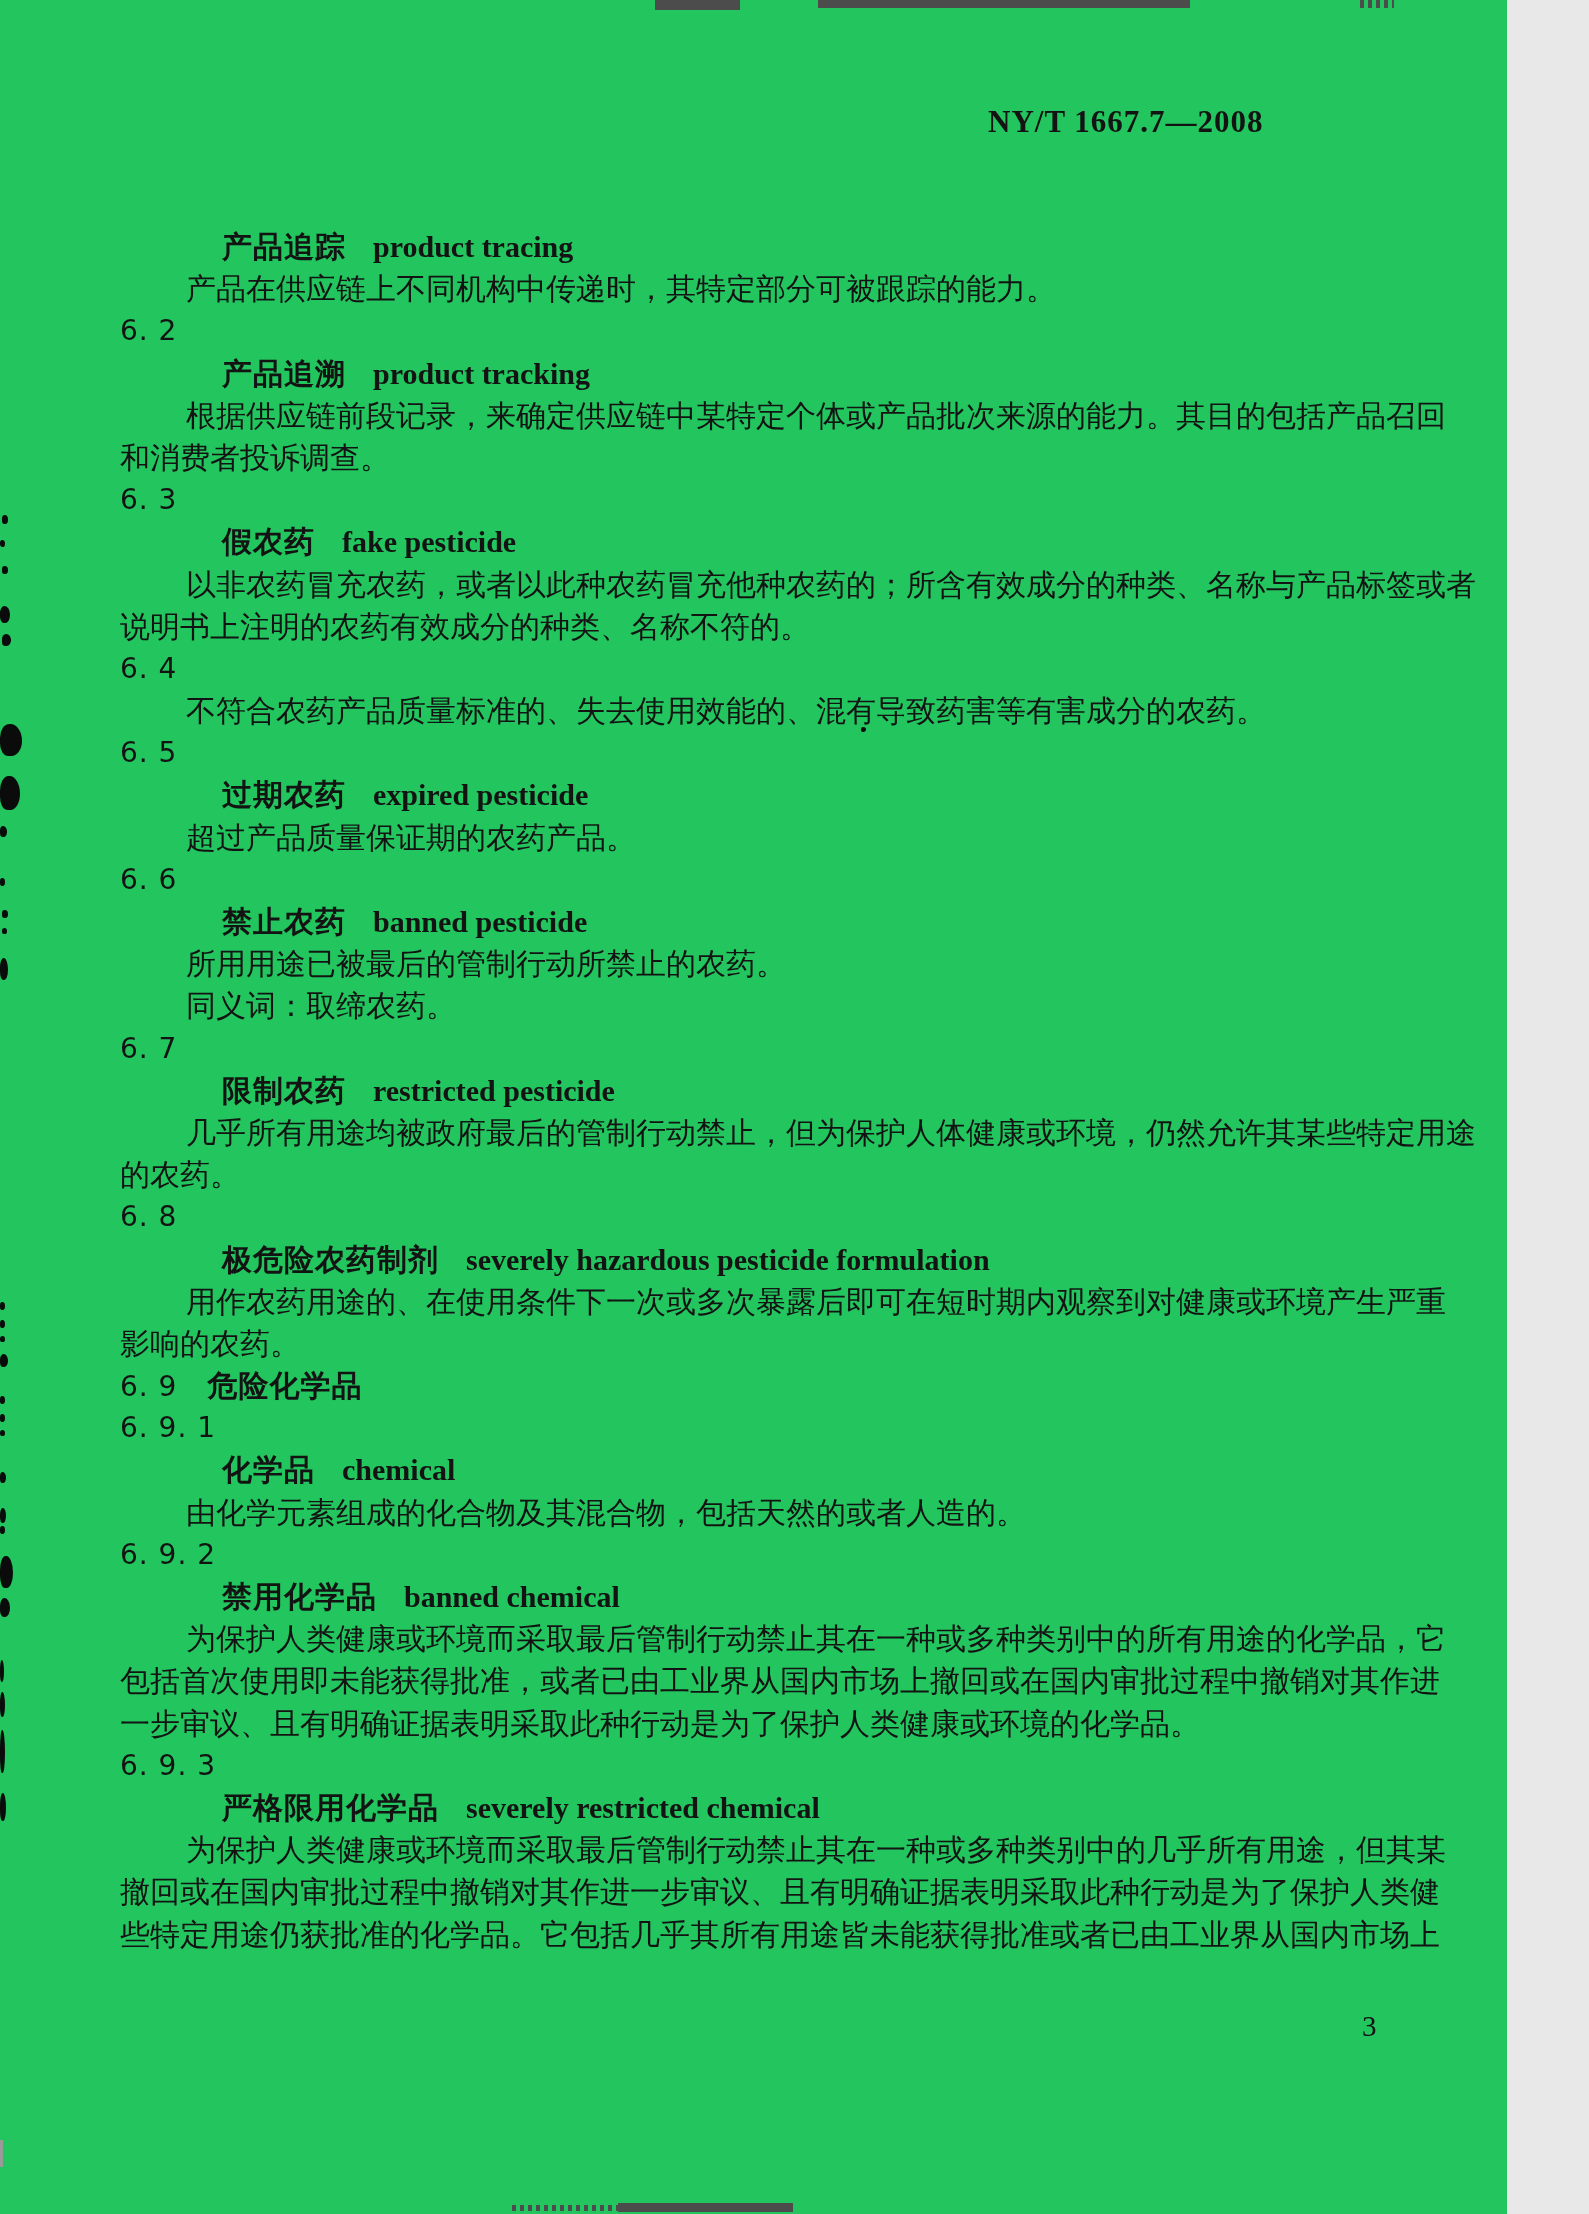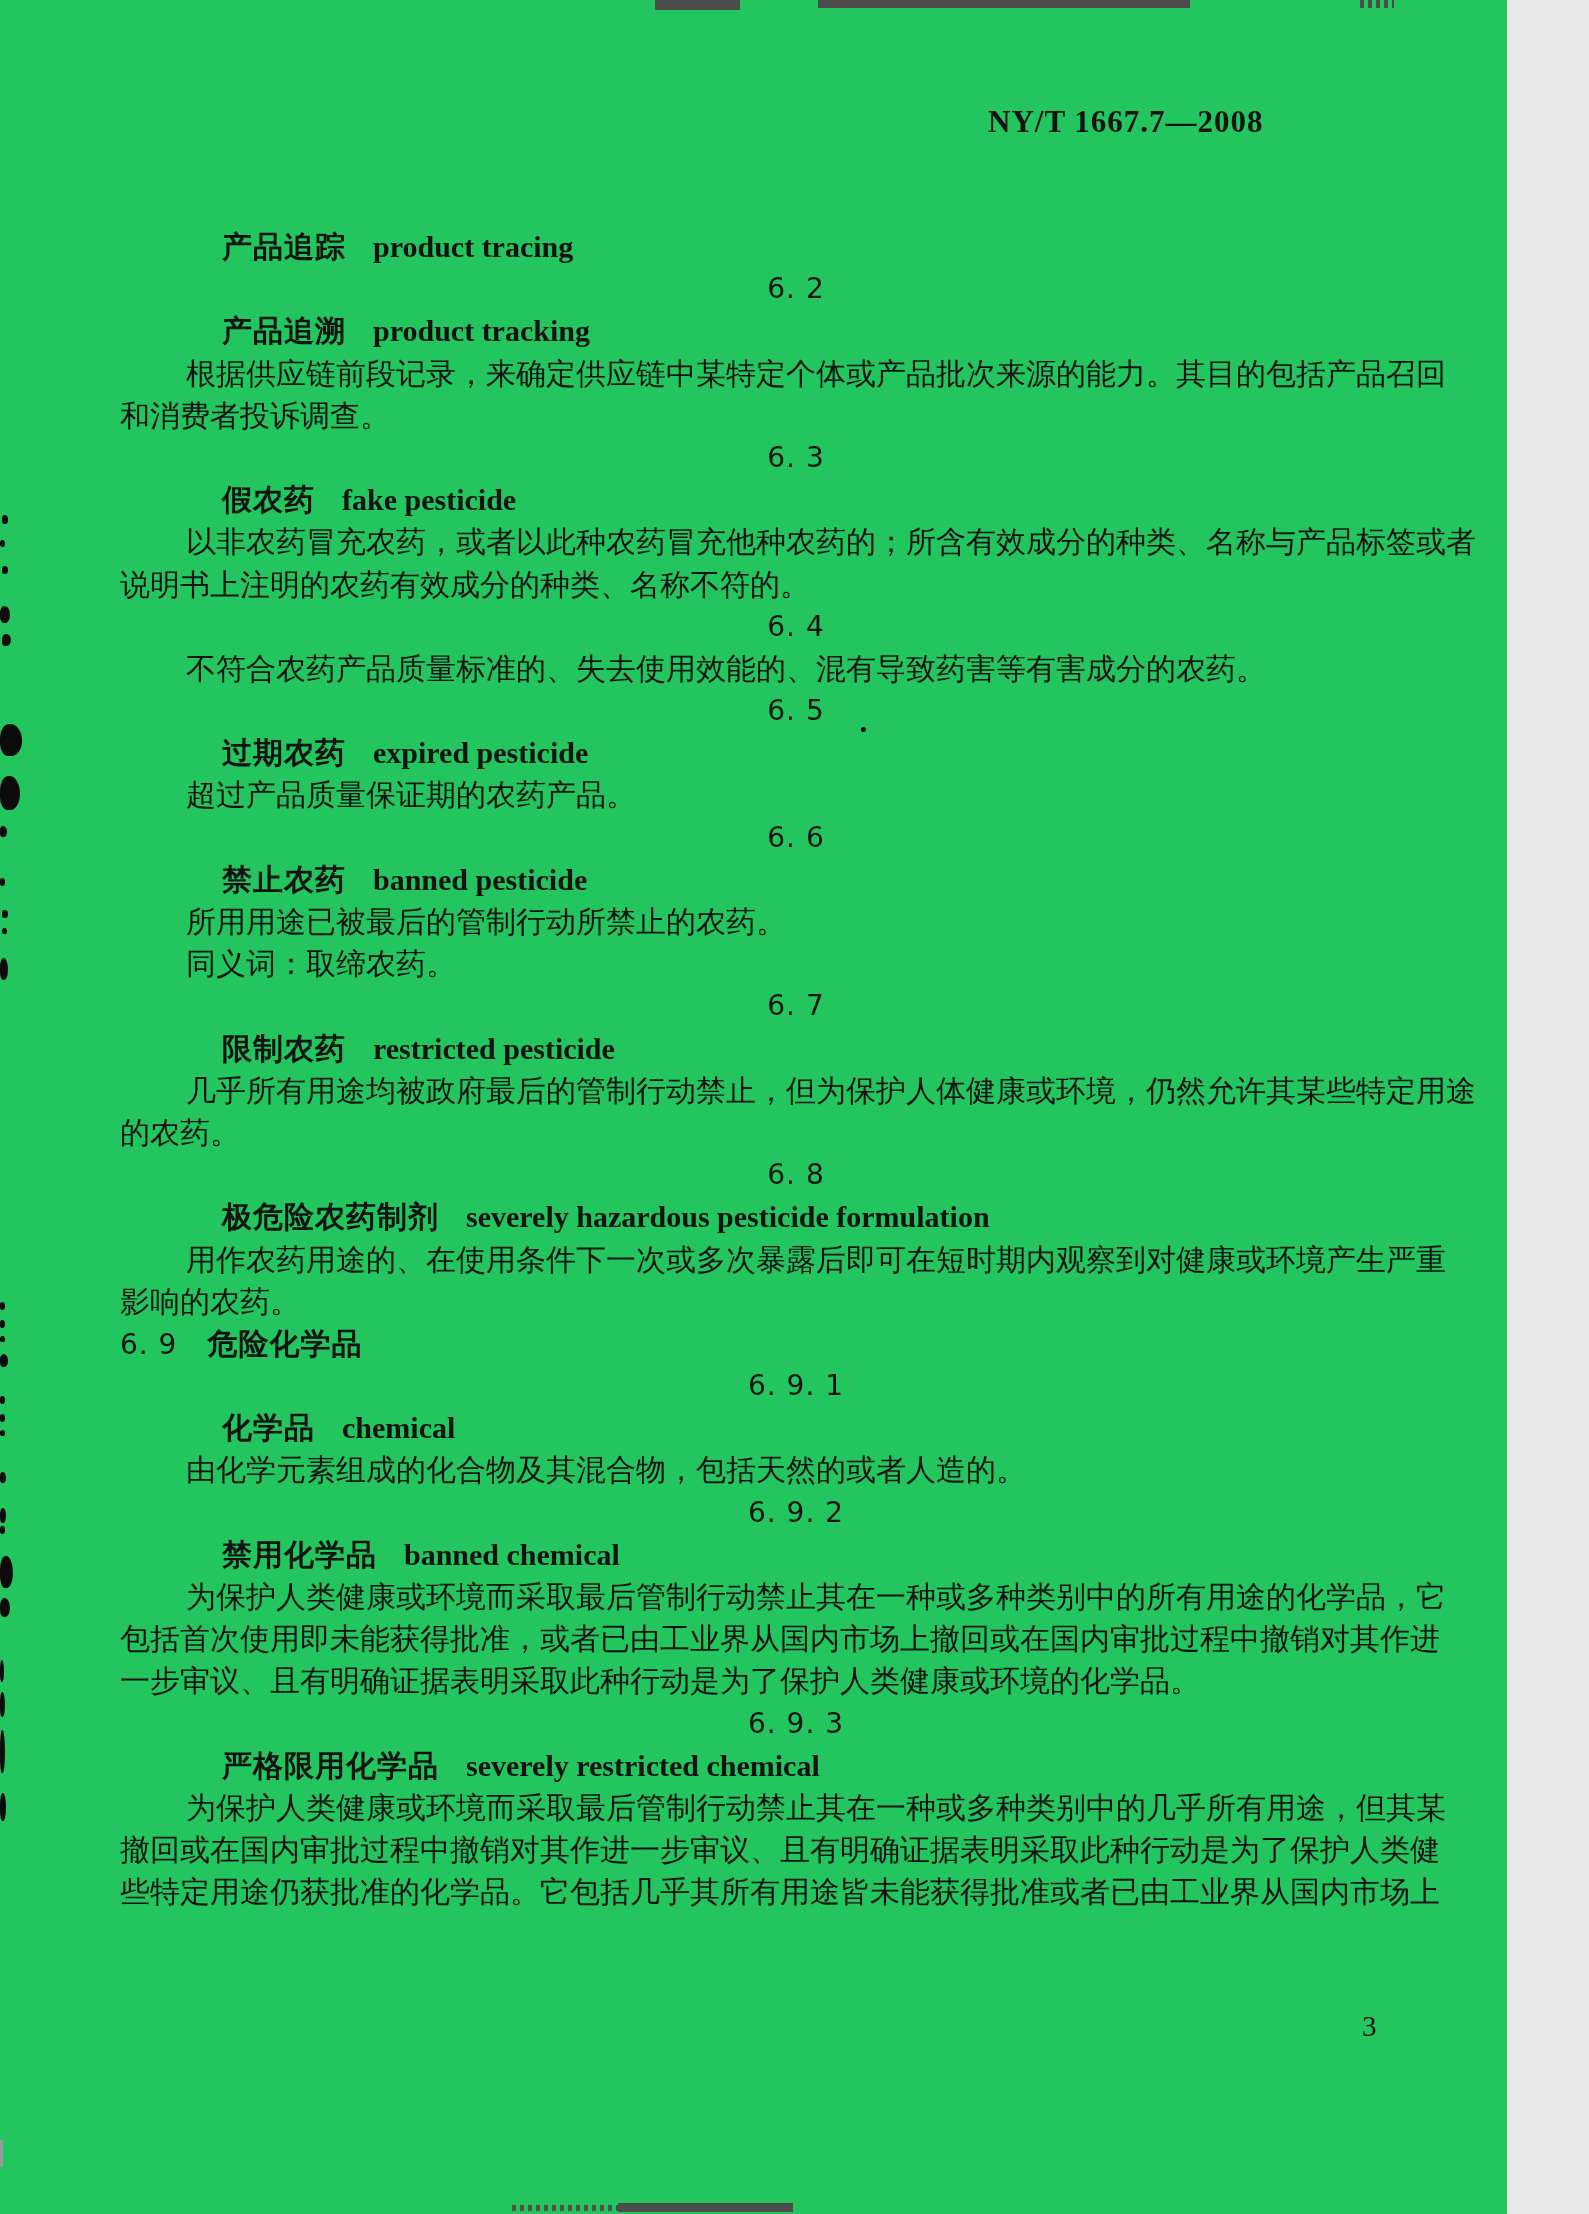--- a/index.html
+++ b/index.html
@@ -16,21 +16,21 @@
     font-size:31px;font-weight:bold;letter-spacing:1px;
     white-space:nowrap;
   }
   .content{
     position:absolute;top:226px;left:120px;width:1352px;
     font-size:30px;
   }
   .ln{height:42.2px;line-height:42.2px;white-space:nowrap;overflow:visible;}
   .num{
     font-family:"DejaVu Sans",sans-serif;
-    font-size:28px;letter-spacing:1px;text-align:center;
+    font-size:28px;letter-spacing:1px;
   }
   .head{font-weight:bold;padding-left:66px;}
   .head .zh{letter-spacing:1px;margin-left:36px;}
   .head .en{margin-left:27px;font-family:"Liberation Serif",serif;}
   .cat-title{font-weight:bold;margin-left:30px;letter-spacing:1px;font-size:30px;font-family:"Liberation Serif",serif;margin-top:28px;}
   .def-first{padding-left:66px;}
   .def-cont{padding-left:0;}
   .page-num{
     position:absolute;top:2010px;left:1362px;
     font-size:29px;
@@ -84,20 +84,21 @@
   <div class="speck" style="left:861px;top:727px;width:5px;height:5px"></div>
   <div class="speck light" style="left:0;top:2140px;width:3px;height:27px"></div>
 
   <div class="std-code">NY/T 1667.7—2008</div>
 
   <div class="content">
 
     <div class="ln head">
       <span class="zh">产品追踪</span><span class="en">product tracing</span>
     </div>
+    <div class="ln def-first">产品在供应链上不同机构中传递时，其特定部分可被跟踪的能力。</div>
 
     <div class="ln num">6. 2</div>
     <div class="ln head">
       <span class="zh">产品追溯</span><span class="en">product tracking</span>
     </div>
     <div class="ln def-first">根据供应链前段记录，来确定供应链中某特定个体或产品批次来源的能力。其目的包括产品召回</div>
     <div class="ln def-cont">和消费者投诉调查。</div>
 
     <div class="ln num">6. 3</div>
     <div class="ln head">

